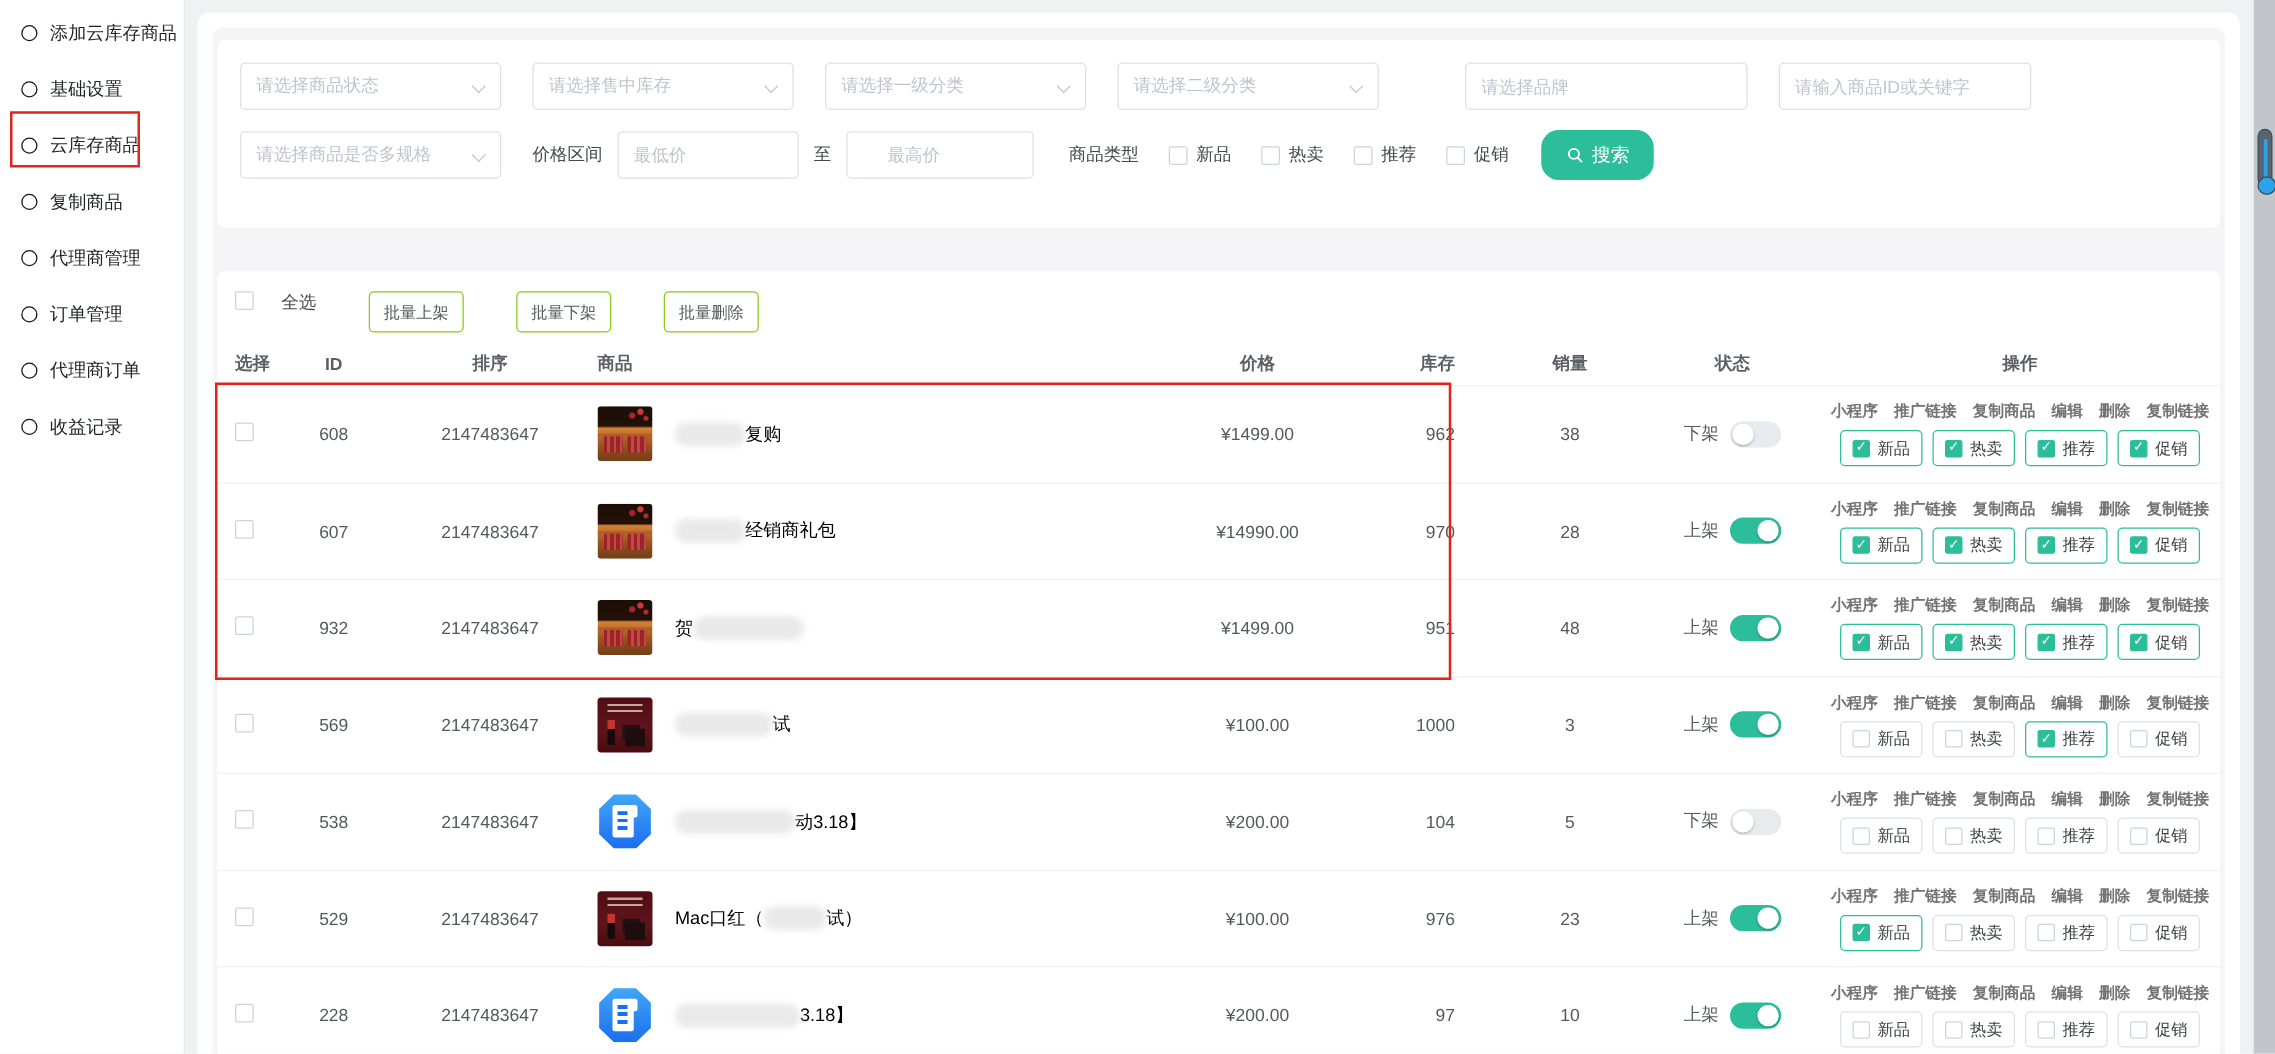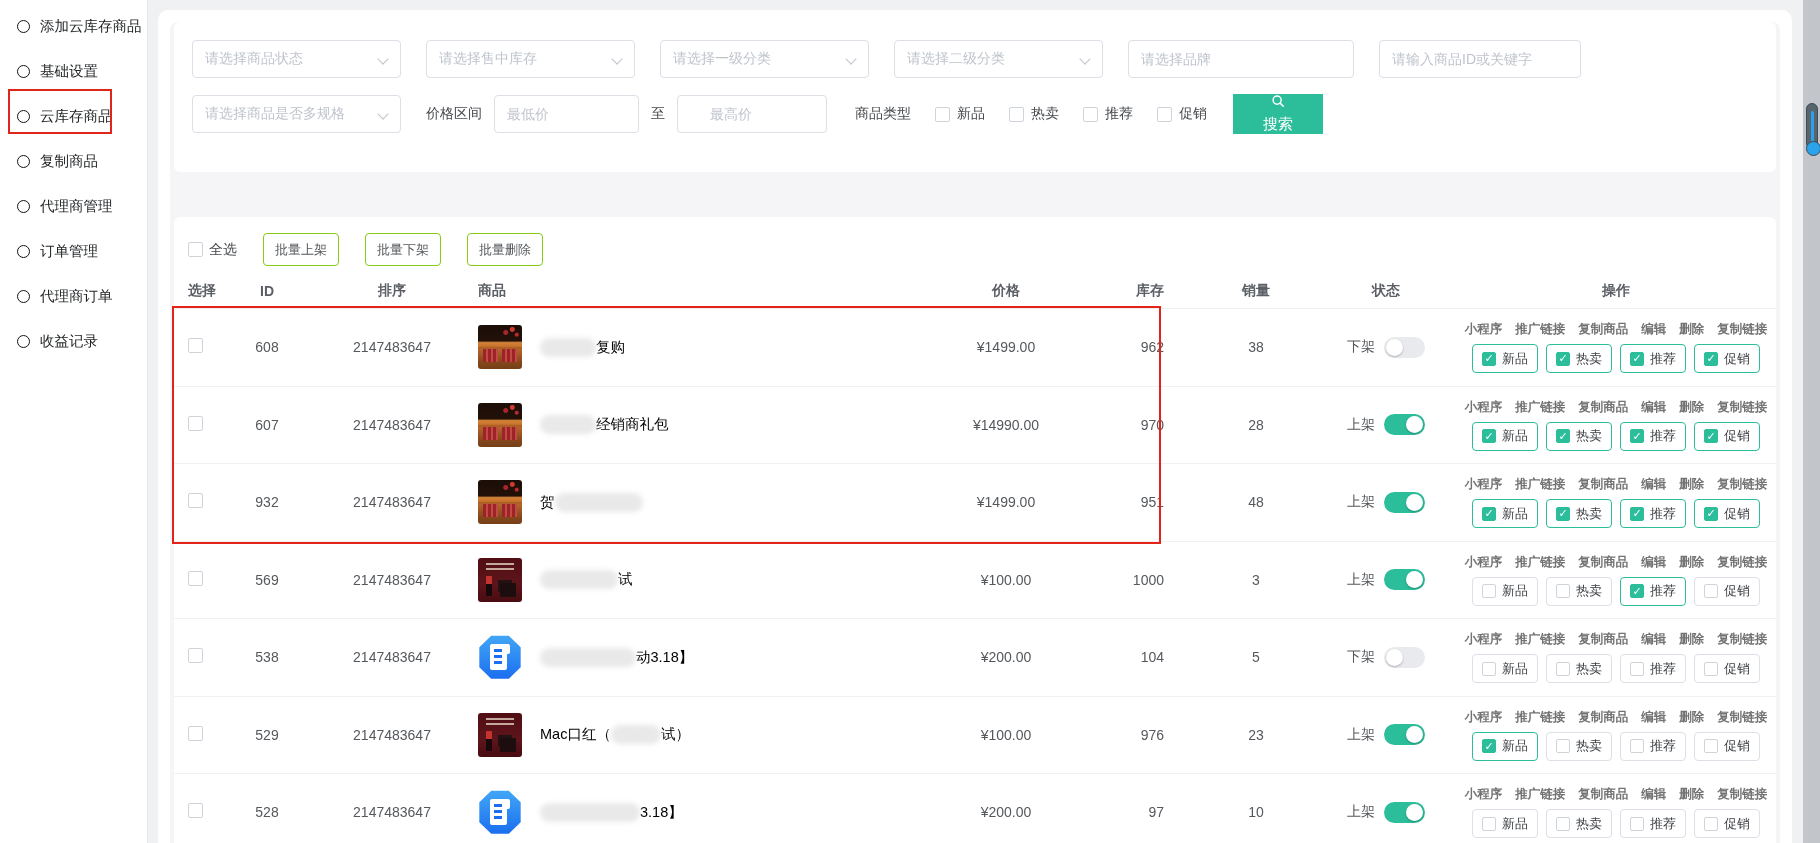--- a/index.html
+++ b/index.html
@@ -9,42 +9,42 @@
   
   .sidebar { position:absolute; left:0; top:0; width:148px; height:843px; background:#fff; border-right:1px solid #e7e7e9; z-index:5; padding-top:4px; }
   .side-item { height:45px; display:flex; align-items:center; gap:10px; padding-left:17px; font-size:14.5px; color:#1e2022; cursor:pointer; }
   .side-item .dot { width:13px; height:13px; border:1.8px solid #141414; border-radius:50%; flex:none; }
   .side-red-box { position:absolute; left:8px; top:89px; width:104px; height:45px; border:2px solid #e0251b; z-index:6; pointer-events:none; }
 
   
   .main-card { position:absolute; left:158px; top:10px; width:1634px; height:880px; background:#fff; border-radius:10px; }
   .inner { position:absolute; left:12px; right:12px; top:12px; bottom:0; background:#f5f5f7; border-radius:8px; }
 
-  .filter-card { position:absolute; left:4px; right:4px; top:0; height:150px; background:#fff; border-radius:6px; padding:18px 0 0 18px; }
+  .filter-card { position:absolute; left:4px; right:4px; top:10px; height:150px; background:#fff; border-radius:6px; padding:18px 0 0 18px; }
   .f-row { display:flex; align-items:center; }
   .f-row + .f-row { margin-top:16px; }
   .sel, .inp { height:38px; border:1px solid #dcdfe6; border-radius:4px; background:#fff; display:flex; align-items:center; padding:0 12px; font-size:14px; color:#bfc4cc; position:relative; }
   .sel { width:209px; margin-right:25px; cursor:pointer; }
   .inp input { border:none; outline:none; width:100%; font-size:14px; font-family:inherit; color:#333; background:transparent; }
   .inp input::placeholder { color:#bfc4cc; }
   .chev { position:absolute; right:13px; top:14px; width:8px; height:8px; border-right:1.4px solid #c0c4cc; border-bottom:1.4px solid #c0c4cc; transform:rotate(45deg); }
-  .inp-brand { width:226px; margin-right:25px; }
+  .inp-brand { width:226px; margin-right:25px;margin-left:44px; }
   .inp-key { width:202px; }
   .f-label { font-size:14px; color:#46494d; white-space:nowrap; }
   .inp-min { width:145px; margin:0 12px; }
   .inp-max { width:150px; margin:0 0 0 12px;padding-left:32px; }
   .lbl-type { margin-left:28px; }
   .ckwrap { display:flex; align-items:center; gap:7px; margin-left:24px; font-size:14px; color:#46494d; cursor:pointer; }
   .cb { width:15px; height:15px; border:1px solid #cfd3da; border-radius:2px; background:#fff; display:inline-flex; align-items:center; justify-content:center; flex:none; }
   .cb.checked { background:#2cbd9a; border-color:#2cbd9a; color:#fff; font-size:11px; line-height:1; }
-  .btn-search { margin-left:26px; width:90px; height:40px; border:none; border-radius:0; background:#2cbd9a; color:#fff; font-size:15px; font-family:inherit; display:flex; align-items:center; justify-content:center; gap:7px; cursor:pointer;flex-direction:column; }
+  .btn-search { margin-left:26px; width:90px; height:40px; border:none; border-radius:14px; background:#2cbd9a; color:#fff; font-size:15px; font-family:inherit; display:flex; align-items:center; justify-content:center; gap:7px; cursor:pointer; }
 
   
   .table-card { position:absolute; left:4px; right:4px; top:195px; height:690px; background:#fff; border-radius:6px; }
-  .batch-row { display:flex; align-items:center; height:33px; margin:16px 0 8px 14px; font-size:14px; }
+  .batch-row { display:flex; align-items:flex-start; height:33px; margin:16px 0 8px 14px; font-size:14px;gap:16px; }
   .batch-row .cb { margin-right:6px; }
   .batch-btn { height:33px; padding:0 11px; margin-left:26px; background:#fff; border:1px solid #84cc16; border-radius:4px; font-size:13px; color:#55585c; font-family:inherit; cursor:pointer; }
 
   .grid { display:grid; grid-template-columns:40px 78px 172px 1fr 140px 120px 120px 140px 320px; align-items:center; padding-left:14px; }
   .thead { height:34px; font-size:14px; font-weight:600; color:#5c6066; }
   .c-id,.c-sort,.c-price,.c-sales { text-align:center; }
   .c-stock { text-align:right; padding-right:32px; }
   .c-status { display:flex; align-items:center; justify-content:center; gap:9px; }
   .thead .c-status { display:block; text-align:center; }
   .c-action { text-align:center; }
@@ -532,21 +532,21 @@
                 <label class="tagbox">
                   <span class="cb"></span>
                   <span>促销</span>
                 </label>
               </div>
     </div>
   </div>
 
   <div class="grid trow">
     <div class="c-sel"><span class="cb"></span></div>
-    <div class="c-id">528</div>
+    <div class="c-id">228</div>
     <div class="c-sort">2147483647</div>
     <div class="c-prod">
       <div class="p-img img-logo">
                 <i class="pa"></i>
                 <i class="pb"></i>
                 <i class="pc"></i>
               </div>
       <div class="p-name">
                 <span class="blur" style="width: 100px;"></span>
                 <span>3.18】</span>

